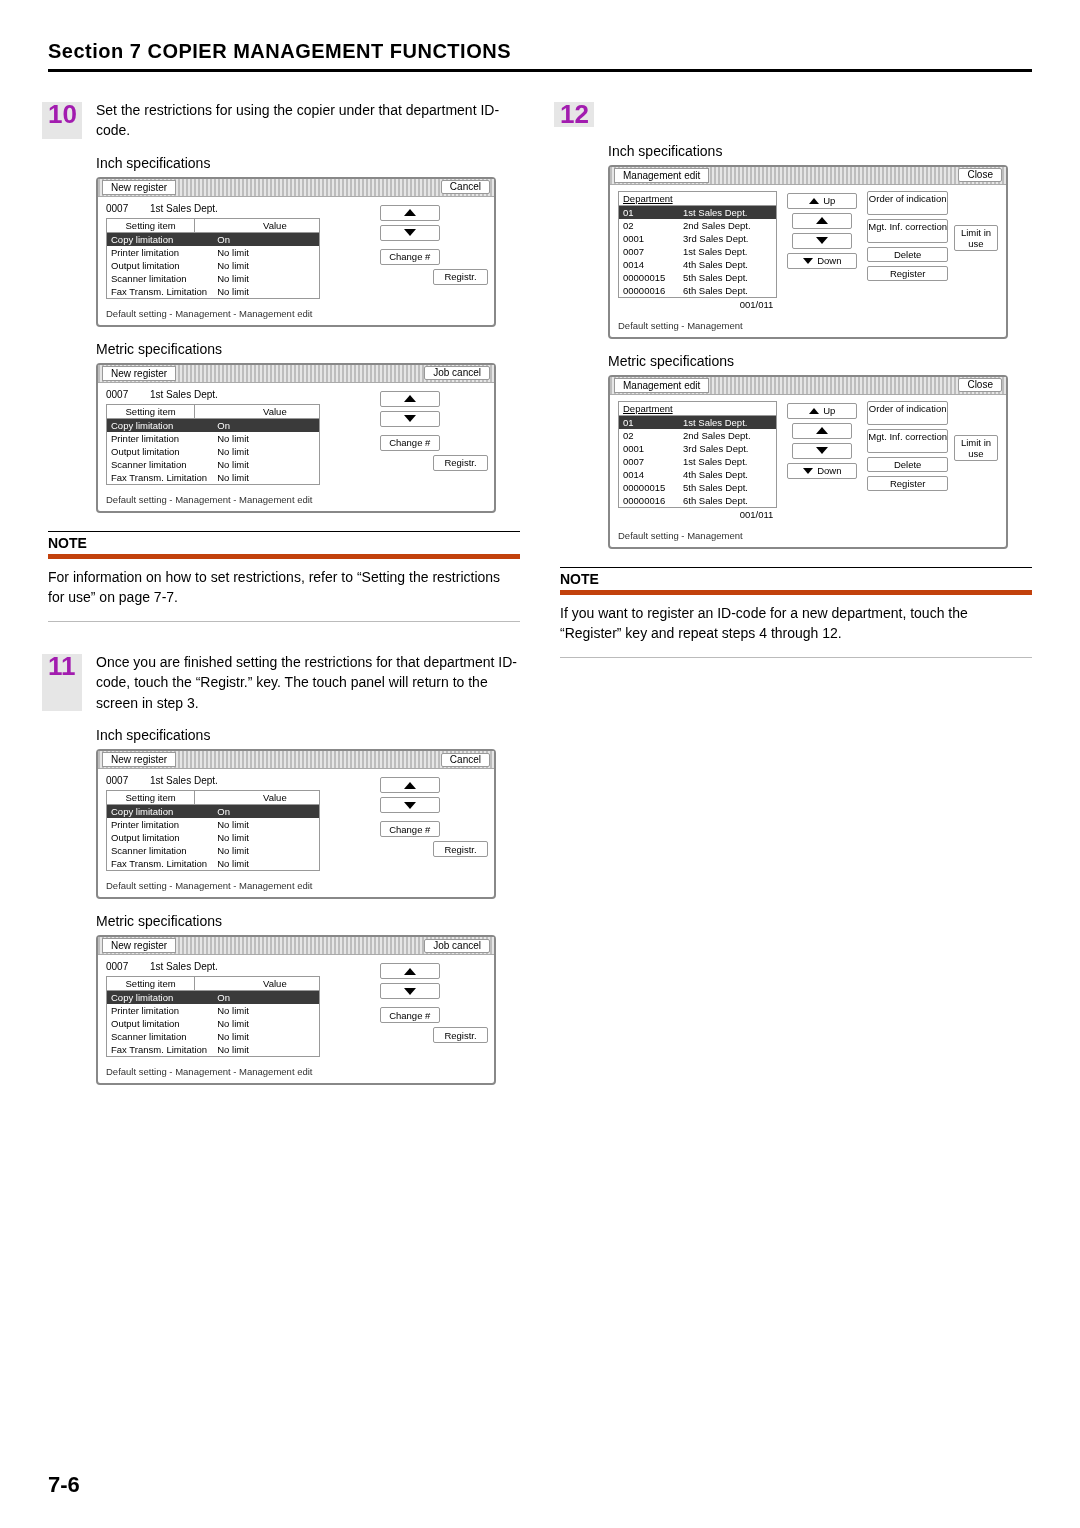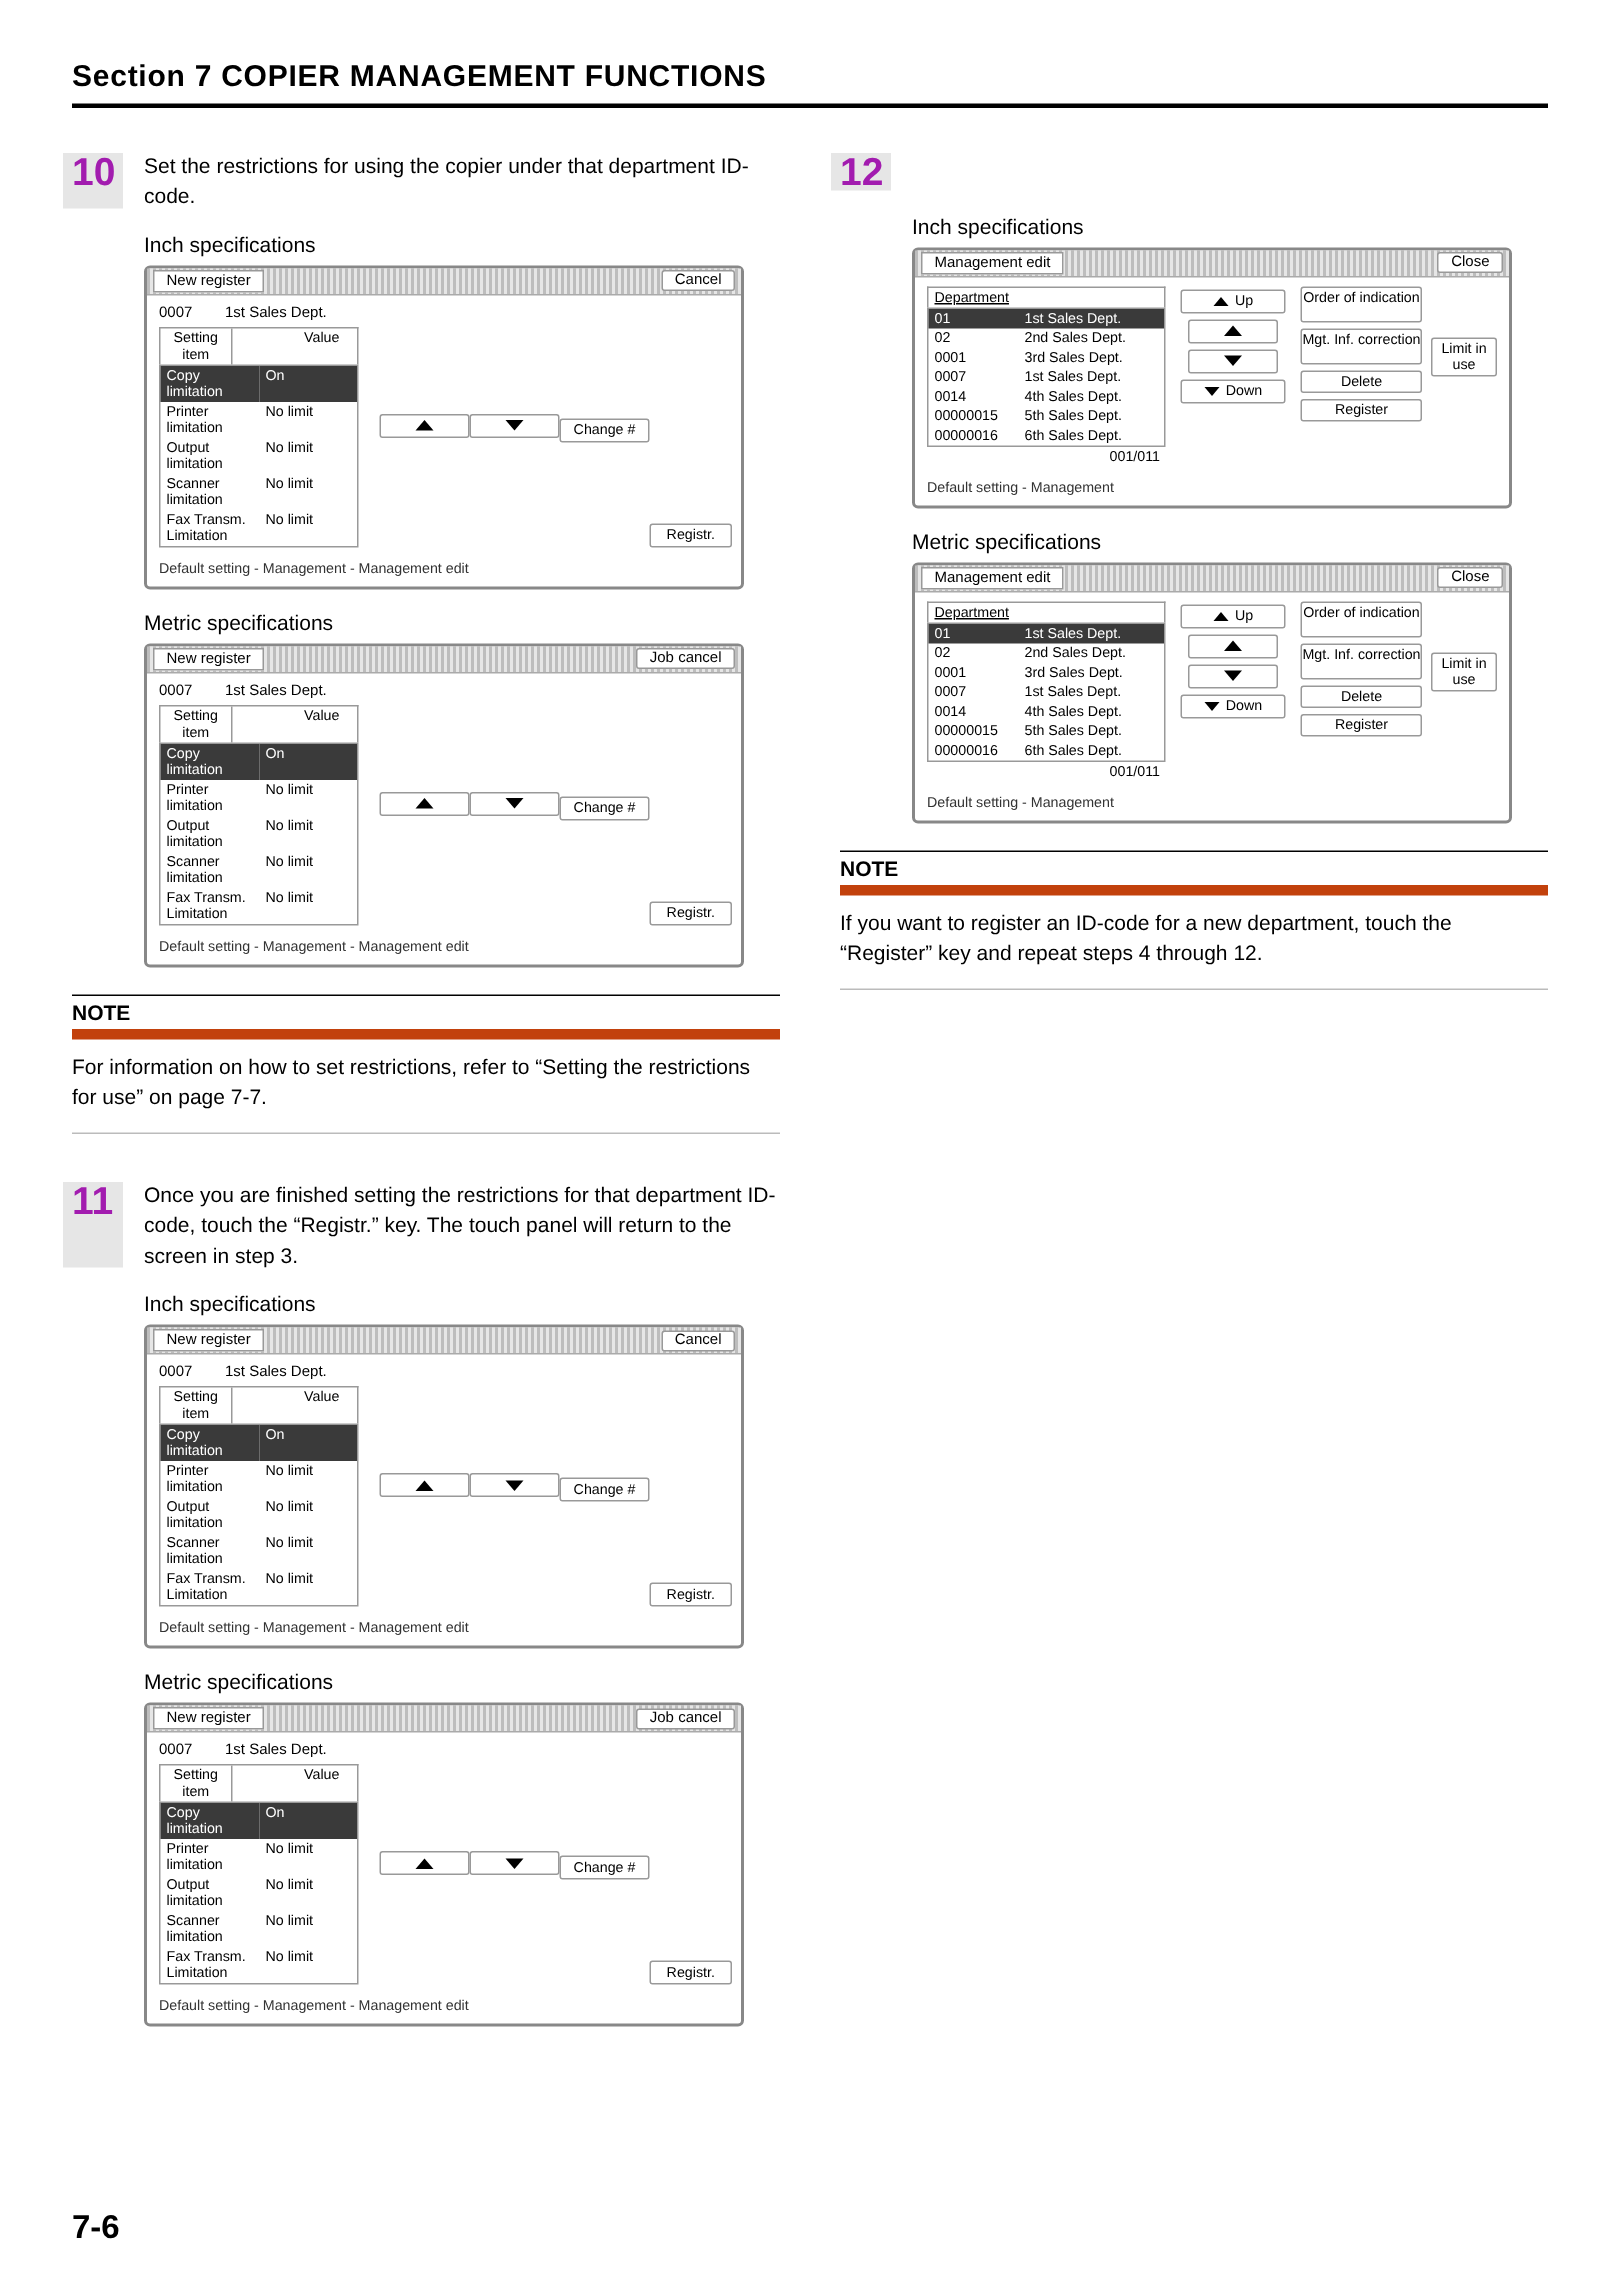--- a/index.html
+++ b/index.html
@@ -77,21 +77,21 @@
     background: #fff;
     border: 1px solid #999;
     padding: 0 8px;
     font-size: 10px;
     height: 14px;
     line-height: 12px;
     border-radius: 2px;
   }
   .panel-body { display: flex; padding: 6px 8px 4px 8px; gap: 14px; }
   .panel-left { flex: 1.4; }
-  .panel-right { flex: 1; display:flex; flex-direction:row; align-items:center; }
+  .panel-right { flex: 1; display:flex; flex-direction:column; align-items:center; }
   .dept-line { font-size: 10px; margin-bottom: 4px; }
   .dept-line span:first-child { display:inline-block; width:44px; }
   .th-row { display:flex; border:1px solid #999; border-bottom:none;gap:36px; }
   .th-row > div { flex:1; text-align:center; font-size:9.5px; padding:1px 0; }
   .th-row > div:first-child { border-right:1px solid #999; }
   .tbody { border:1px solid #999; }
   .trow { display:flex; font-size:9.5px; }
   .trow > div { flex:1; padding:1px 4px; }
   .trow > div:first-child { border-right:1px solid transparent; }
   .trow.sel > div { background:#3a3a3a; color:#fff; }
@@ -135,21 +135,21 @@
   }
   .pill-btn.dbl { min-height:24px; }
   .mgmt-nav { display:flex; align-items:center; gap:4px; border:1px solid #999;border-radius:2px; padding:0 6px; height:16px; font-size:9.5px;background:#fff; margin:2px 0; width:70px; justify-content:center;}
   .tri-up{ width:0;height:0;border-left:5px solid transparent;border-right:5px solid transparent;border-bottom:6px solid #000;}
   .tri-down{ width:0;height:0;border-left:5px solid transparent;border-right:5px solid transparent;border-top:6px solid #000;}
   .ext-btn{ border:1px solid #999;border-radius:2px;font-size:9.5px;padding:1px 0;text-align:center;background:#fff;min-height:24px;line-height:11px; }
   .ext-col{ display:flex;flex-direction:column;gap:6px; width:44px;}
   .mgmt-right-outer{ display:flex; gap:6px; }
   .note-hdr {
     font-weight:bold; font-size:14px;
-    border-top:1px solid #000;border-bottom:7px solid #c2410c;
+    border-top:1px solid #000;border-bottom:5px solid #c2410c;
     padding:3px 0; margin-top:18px;
   }
   .note-body { font-size:14px; line-height:1.45; margin: 8px 0 14px; }
   .divider { border-top:1px solid #bbb; margin-top:8px; }
   .pagenum { position:absolute; left:48px; bottom:30px; font-size:22px; font-weight:bold; }
 </style>
 </head>
 <body>
 
 <h1 class="section-title">Section 7  COPIER MANAGEMENT FUNCTIONS</h1>

